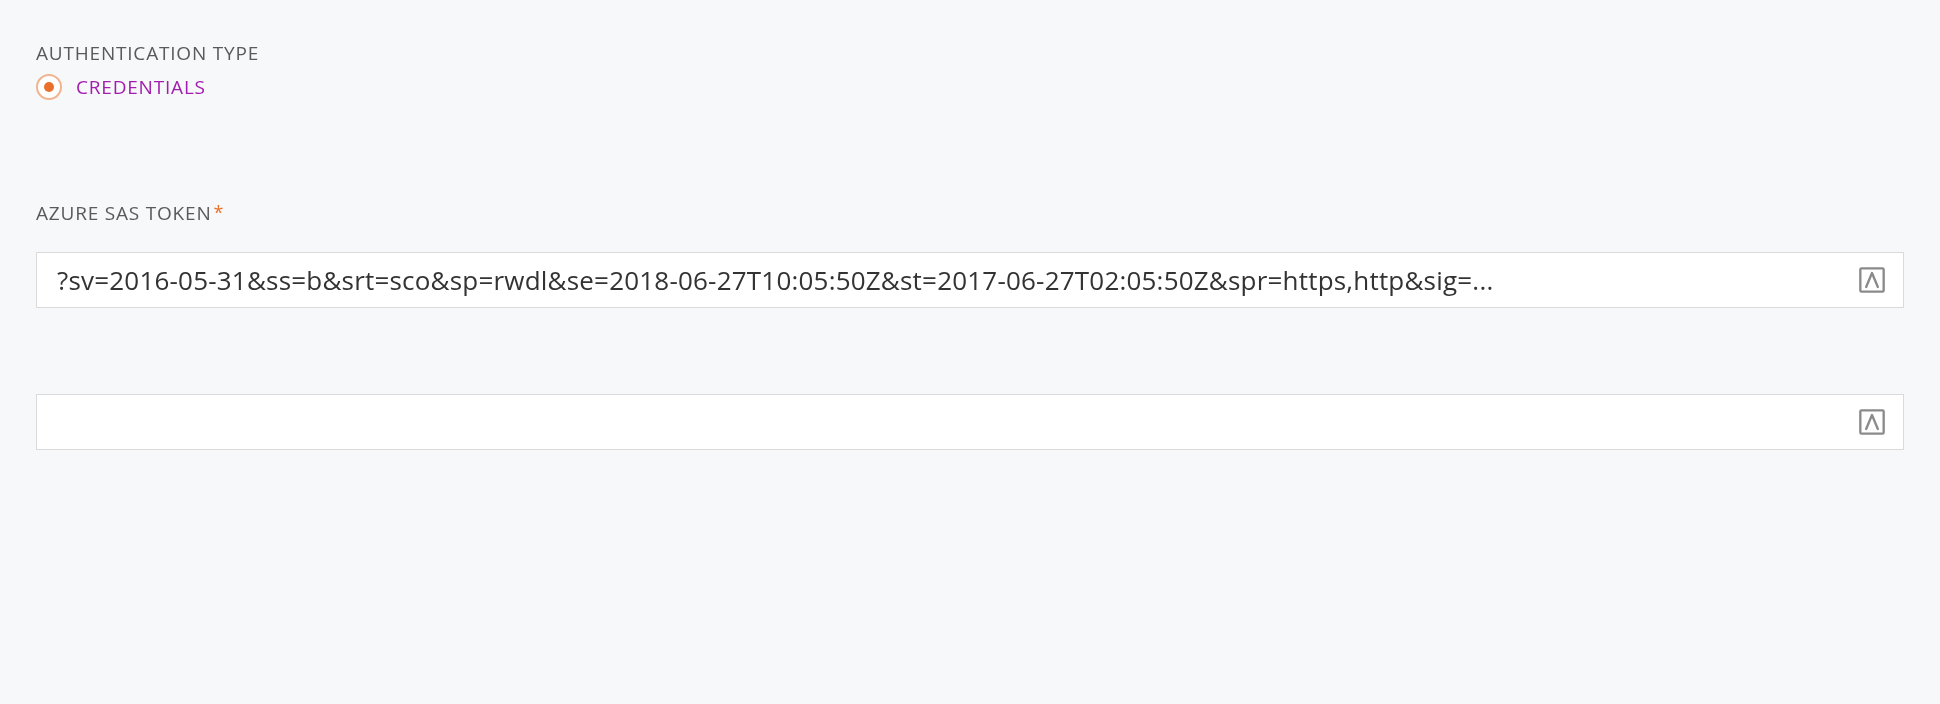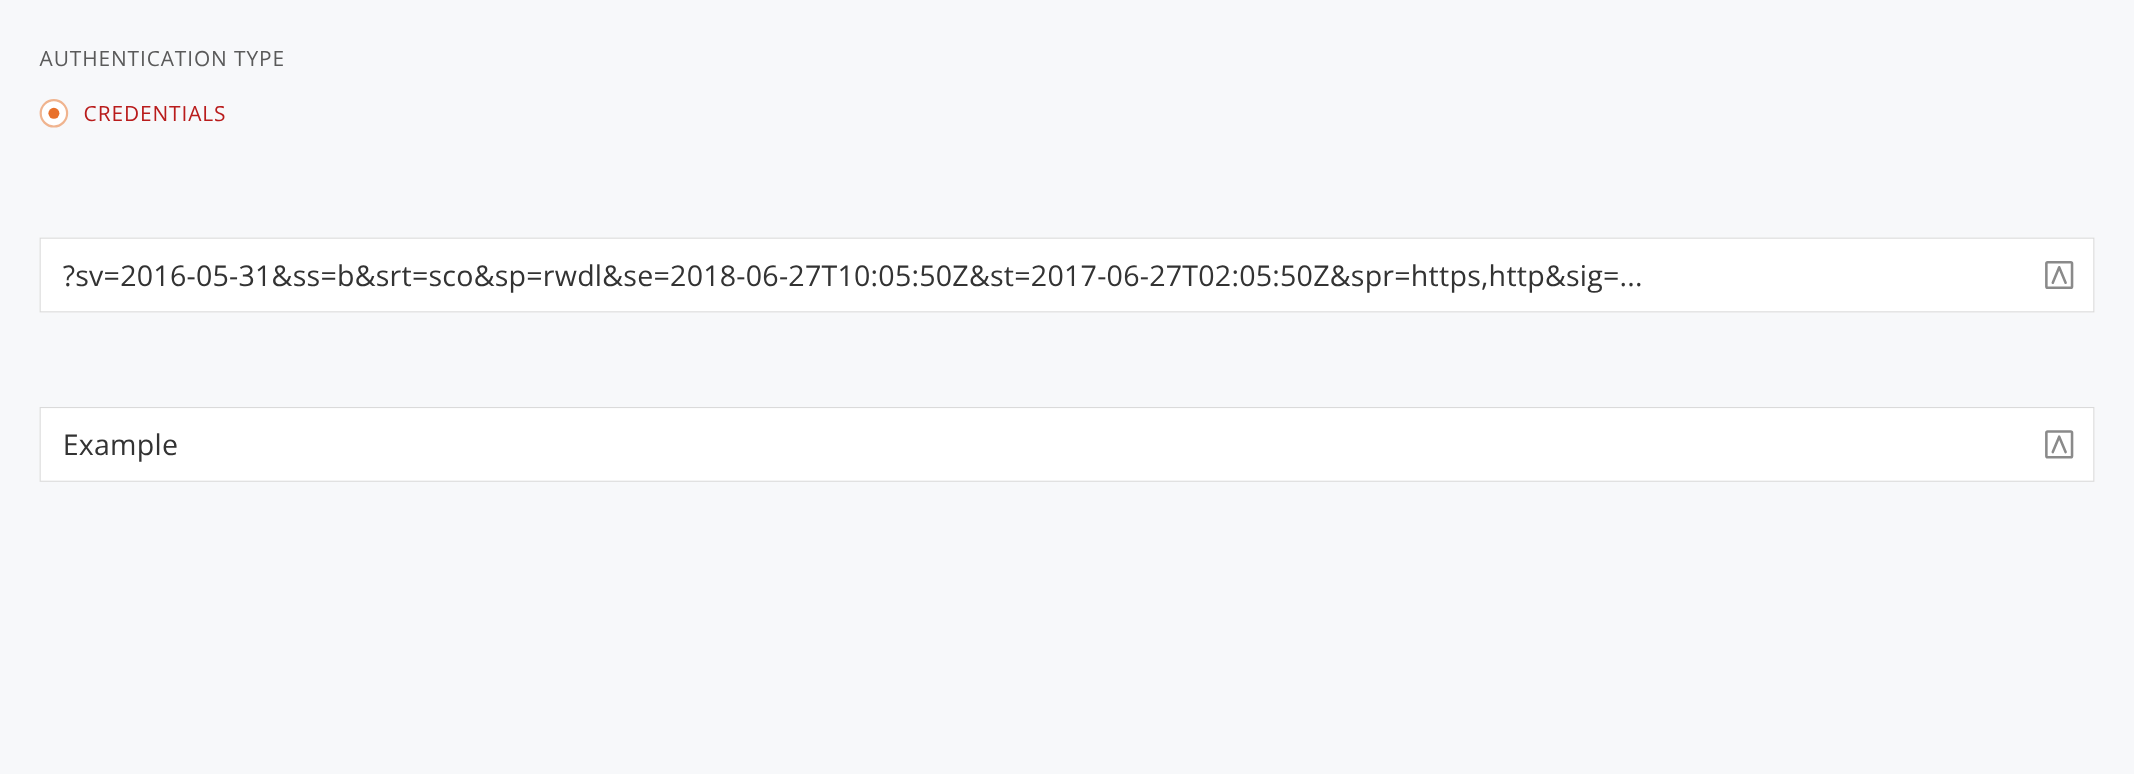--- a/index.html
+++ b/index.html
@@ -12,21 +12,21 @@
     .page {
       padding: 40px 36px 60px 36px;
       box-sizing: border-box;
       width: 1940px;
     }
     .section-label {
       font-size: 19px;
       letter-spacing: 0.8px;
       color: #5a5a5a;
       text-transform: uppercase;
-      margin-bottom: 24px;
+      margin-bottom: 8px;
     }
     .required-star {
       color: #e8702a;
       margin-left: 2px;
       font-size: 18px;
       position: relative;
       top: -1px;
     }
 
     
@@ -60,40 +60,40 @@
     }
     .radio-dot {
       width: 10px;
       height: 10px;
       border-radius: 50%;
       background: #e8702a;
     }
     .radio-label {
       font-size: 19px;
       letter-spacing: 0.8px;
-      color: #b91c1c;
+      color: #a21caf;
       text-transform: uppercase;
     }
 
     
     .field-block {
       margin-bottom: 86px;
     }
     .field-label-row {
       margin-bottom: 26px;
     }
     .input-wrap {
       position: relative;
       display: flex;
       align-items: center;
       width: 100%;
       border: 1px solid #dadada;
       background: #fff;
       box-sizing: border-box;
-      height: 68px;
+      height: 56px;
       padding: 0 62px 0 20px;
     }
     .text-input {
       flex: 1;
       border: none;
       outline: none;
       background: transparent;
       font-size: 26px;
       color: #333;
       letter-spacing: 0.2px;
@@ -131,34 +131,36 @@
     <div class="radio-option">
       <span class="radio-circle checked">
         <span class="radio-dot"></span>
       </span>
       <span class="radio-label">CREDENTIALS</span>
     </div>
 
   </div>
 
   <div class="field-block">
+    <div class="field-label-row section-label">
+      <span>AZURE SAS TOKEN</span><span class="required-star">*</span>
+    </div>
     <div class="input-wrap">
       <input class="text-input" type="text" value="?sv=2016-05-31&amp;ss=b&amp;srt=sco&amp;sp=rwdl&amp;se=2018-06-27T10:05:50Z&amp;st=2017-06-27T02:05:50Z&amp;spr=https,http&amp;sig=..." style="">
       <span class="input-suffix-icon">
         <svg width="28" height="28" viewBox="0 0 24 24" fill="none" stroke="currentColor" stroke-width="2">
           <rect x="2" y="2" width="20" height="20" rx="1"></rect>
           <path d="M7 18 L12 6 L17 18" stroke-linecap="round" stroke-linejoin="round"></path>
         </svg>
       </span>
     </div>
   </div>
 
   <div class="field-block">
     <div class="input-wrap">
-      <input class="text-input" type="text" value="Example" style="">
       <span class="input-suffix-icon">
         <svg width="28" height="28" viewBox="0 0 24 24" fill="none" stroke="currentColor" stroke-width="2">
           <rect x="2" y="2" width="20" height="20" rx="1"></rect>
           <path d="M7 18 L12 6 L17 18" stroke-linecap="round" stroke-linejoin="round"></path>
         </svg>
       </span>
     </div>
   </div>
 
 </div>

